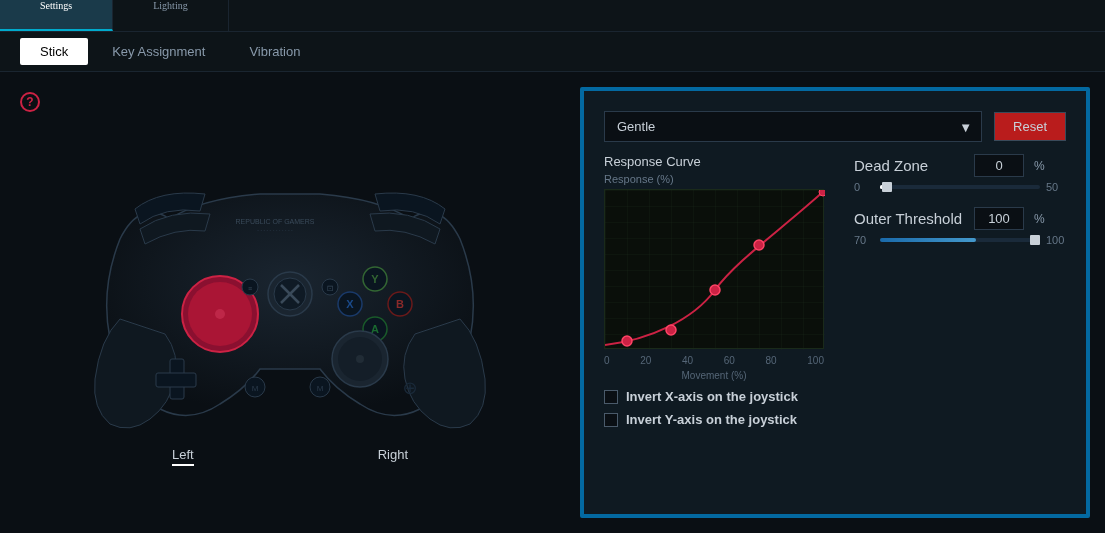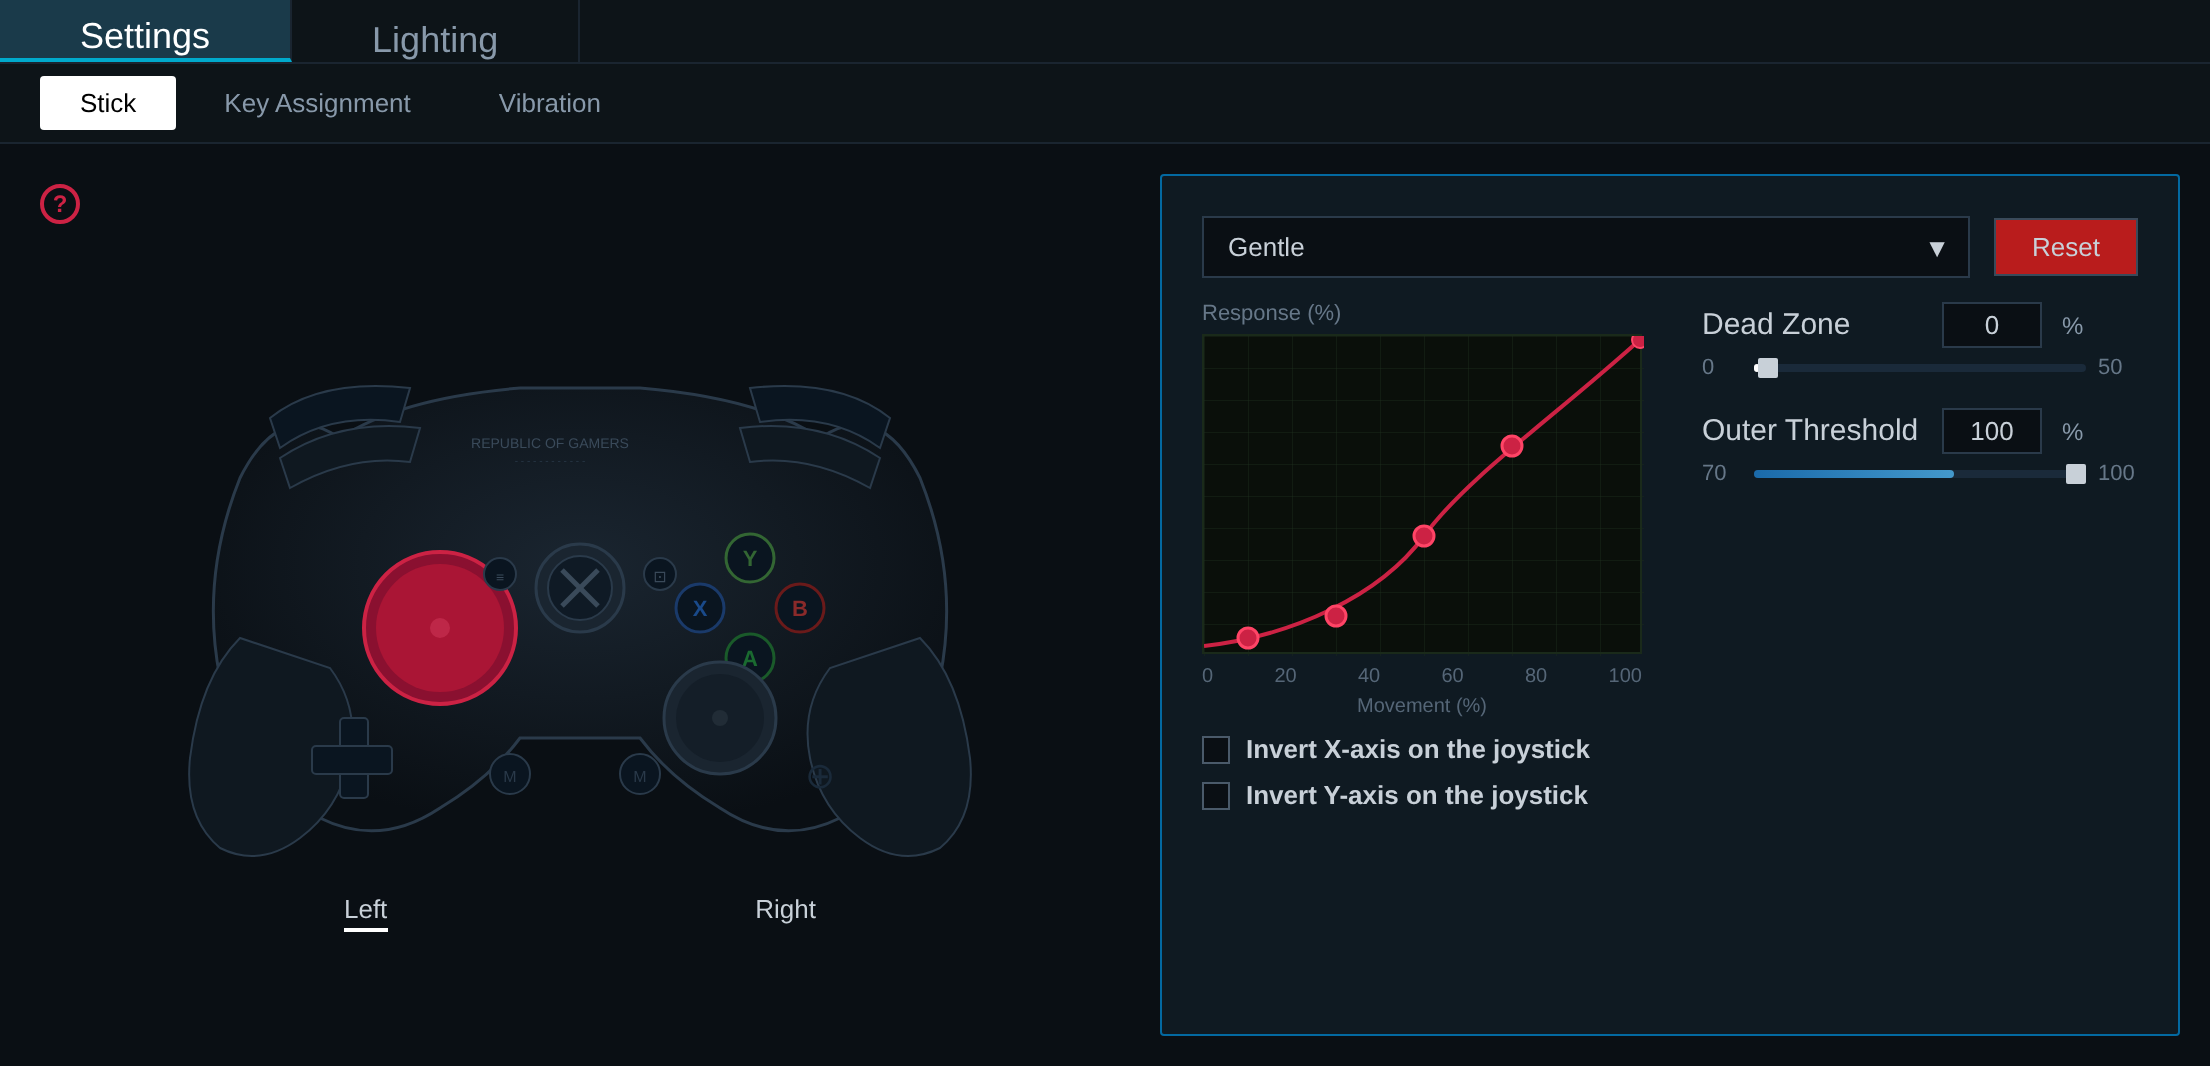--- a/index.html
+++ b/index.html
@@ -16,25 +16,26 @@
     
     .top-nav {
       display: flex;
       background: #0d1418;
       border-bottom: 1px solid #1a2530;
       height: 32px;
     }
     .top-nav-item {
       padding: 0 40px;
       display: flex;
-      align-items: flex-end;
+      align-items: flex-start;
       cursor: pointer;
       color: #8899aa;
-      font-size: 18px;
+      font-size: 10px;
       border-right: 1px solid #1a2530;
+      font-family: Liberation Serif, serif;
     }
     .top-nav-item.active {
       background: #1a3a4a;
       color: #fff;
       border-bottom: 2px solid #00aacc;
     }
 
     
     .sub-nav {
       display: flex;
@@ -113,21 +114,21 @@
       padding-bottom: 2px;
     }
     .controller-label.active {
       border-bottom: 2px solid #fff;
     }
 
     
     .right-panel {
       flex: 1;
       background: #0f1a22;
-      border: 1px solid #0369a1;
+      border: 4px solid #0369a1;
       margin: 15px 15px 15px 0;
       border-radius: 2px;
       padding: 20px;
       display: flex;
       flex-direction: column;
       gap: 12px;
     }
 
     
     .top-controls {
@@ -448,20 +449,21 @@
         </select>
         <span class="dropdown-arrow">▼</span>
       </div>
       <button class="reset-button">Reset</button>
     </div>
 
     <div class="right-inner">
 
       <div class="left-col">
         <div class="chart-section">
+          <div class="chart-title">Response Curve</div>
           <div class="chart-subtitle">Response (%)</div>
           <div class="chart-area">
             <svg width="220" height="160" xmlns="http://www.w3.org/2000/svg">
 
               <defs>
                 <pattern id="grid" width="22" height="16" patternUnits="userSpaceOnUse">
                   <path d="M 22 0 L 0 0 0 16" fill="none" stroke="#1a2a1a" stroke-width="0.5"></path>
                 </pattern>
               </defs>
               <rect width="220" height="160" fill="url(#grid)"></rect>

